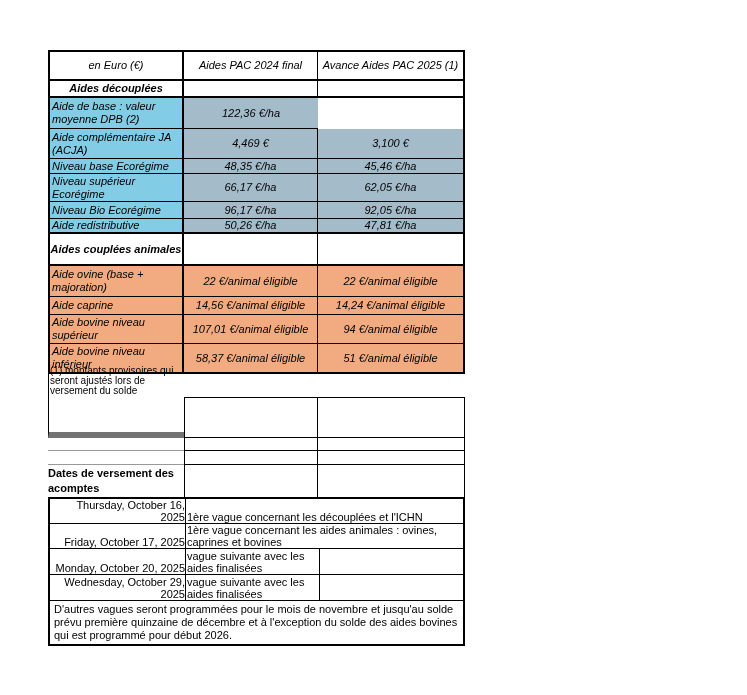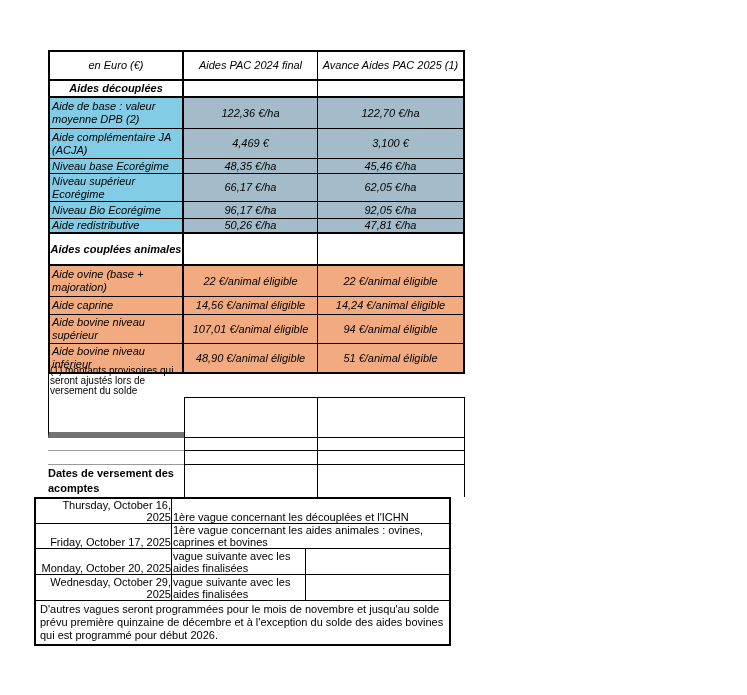--- a/index.html
+++ b/index.html
@@ -50,21 +50,21 @@
   .srow .s2 { border-left: 1px solid var(--grid-dark); border-right: 1px solid var(--grid-dark);
               border-bottom: 1px solid var(--grid-dark); }
   .srow .s3 { border-right: 1px solid var(--grid-dark); border-bottom: 1px solid var(--grid-dark); }
   
   .dates-header { position: absolute; left: 48px; top: 465px; width: 417px; height: 32px;
                   display: grid; grid-template-columns: 136px 134px 1fr; }
   .dates-header .t { font-weight: bold; line-height: 15px; display: flex; align-items: center; }
   .dates-header .e1 { border-left: 1px solid var(--grid-dark); border-right: 1px solid var(--grid-dark); }
   .dates-header .e2 { border-right: 1px solid var(--grid-dark); }
   
-  .dates-table { position: absolute; left: 34px; top: 497px; width: 417px;
+  .dates-table { position: absolute; left: 48px; top: 497px; width: 417px;
                  border: 2px solid var(--grid-dark); background: #fff; }
   .drow { display: flex; border-bottom: 1px solid var(--grid-dark); }
   .dcell { width: 136px; flex: none; border-right: 1px solid var(--grid-dark);
            display: flex; align-items: flex-end; justify-content: flex-end;
            text-align: right; line-height: 12px; }
   .desc { flex: 1; display: flex; align-items: flex-end; line-height: 12px; padding-left: 1px; }
   .desc-narrow { flex: none; width: 134px; border-right: 1px solid var(--grid-dark);
                  display: flex; align-items: flex-end; line-height: 12px; padding-left: 1px; }
   .dempty { flex: 1; }
   .note-row { height: 43px; display: flex; align-items: center; justify-content: center;
@@ -80,21 +80,20 @@
     <div class="c b2 hdr">Avance Aides PAC 2025 (1)</div>
   </div>
   <div class="mrow" style="height:17px">
     <div class="c r2 b2 hdr bold">Aides découplées</div>
     <div class="c b2"></div>
     <div class="c b2"></div>
   </div>
   <div class="mrow" style="height:31px">
     <div class="c r2 lbl bg-label">Aide de base : valeur moyenne DPB (2)</div>
     <div class="c val bg-value">122,36 €/ha</div>
-    <div class="c val bg-value">122,70 €/ha</div>
   </div>
   <div class="mrow" style="height:30px">
     <div class="c r2 lbl bg-label">Aide complémentaire JA (ACJA)</div>
     <div class="c val bg-value">4,469 €</div>
     <div class="c val bg-value">3,100 €</div>
   </div>
   <div class="mrow" style="height:15px">
     <div class="c r2 lbl bg-label">Niveau base Ecorégime</div>
     <div class="c val bg-value">48,35 €/ha</div>
     <div class="c val bg-value">45,46 €/ha</div>
@@ -129,21 +128,21 @@
     <div class="c val bg-orange">14,56 €/animal éligible</div>
     <div class="c val bg-orange">14,24 €/animal éligible</div>
   </div>
   <div class="mrow" style="height:29px">
     <div class="c r2 lbl bg-orange">Aide bovine niveau supérieur</div>
     <div class="c val bg-orange">107,01 €/animal éligible</div>
     <div class="c val bg-orange">94 €/animal éligible</div>
   </div>
   <div class="mrow last" style="height:28px">
     <div class="c r2 lbl bg-orange">Aide bovine niveau inférieur</div>
-    <div class="c val bg-orange">48,90 €/animal éligible</div>
+    <div class="c val bg-orange">58,37 €/animal éligible</div>
     <div class="c val bg-orange">51 €/animal éligible</div>
   </div>
 </div>
 
 <div class="foot-area">
   <div class="fn-text">
     <div>(1) montants provisoires qui seront ajustés lors de versement du solde</div>
   </div>
   <div class="fn-boxwrap">
     <div class="fn-box">

